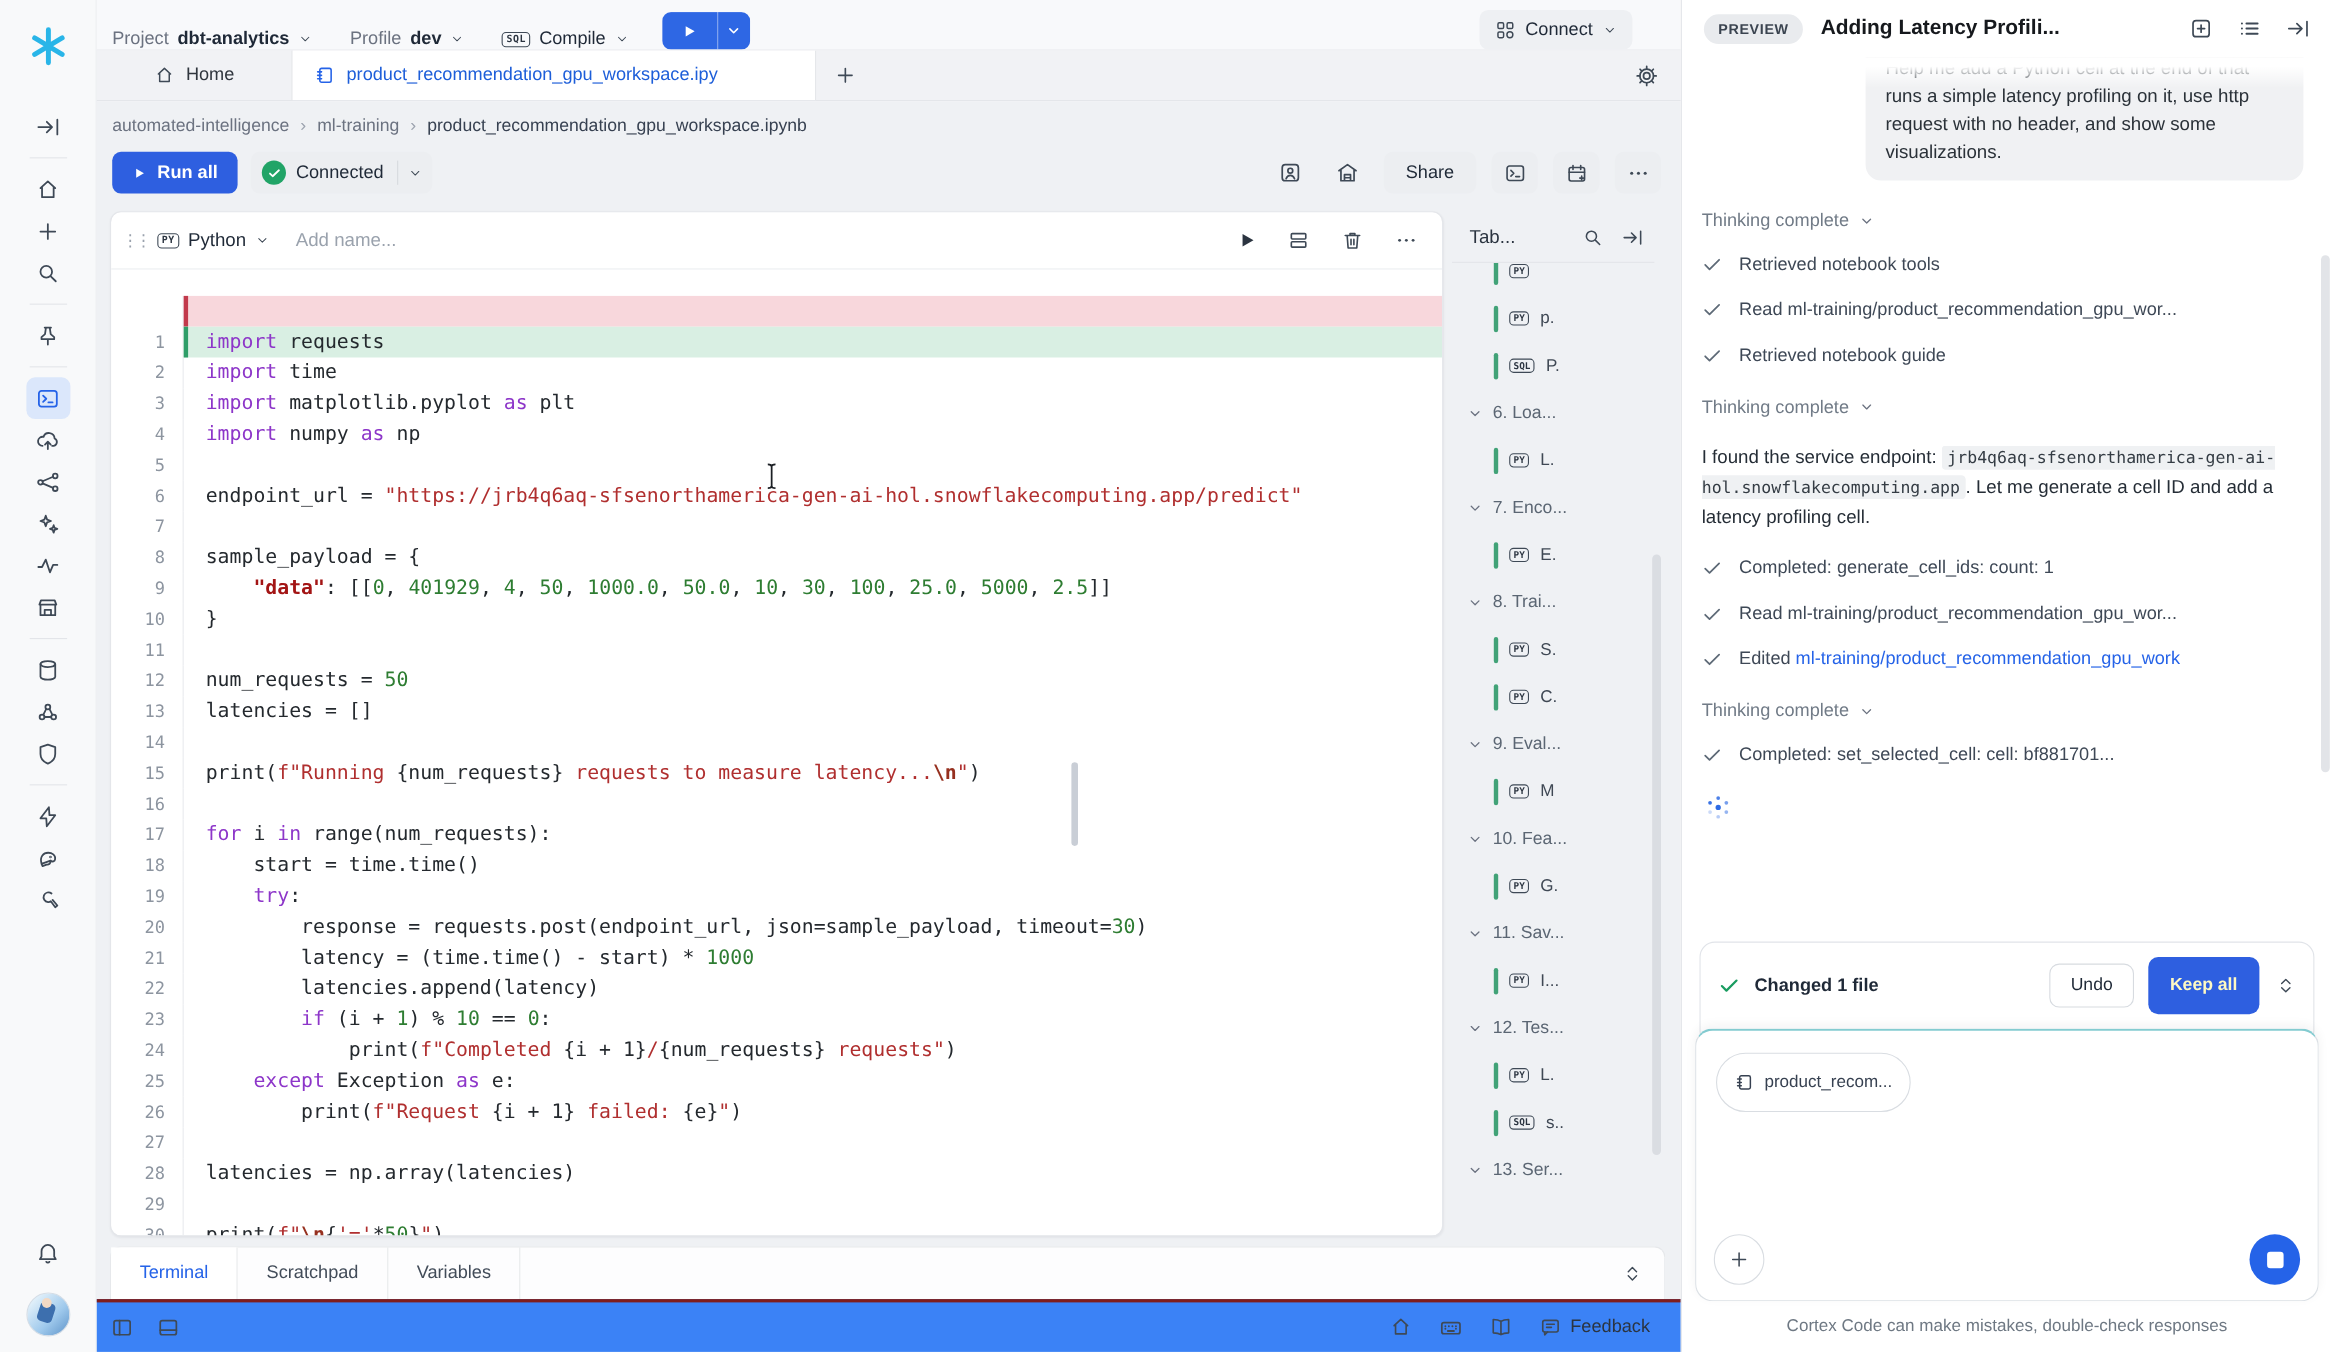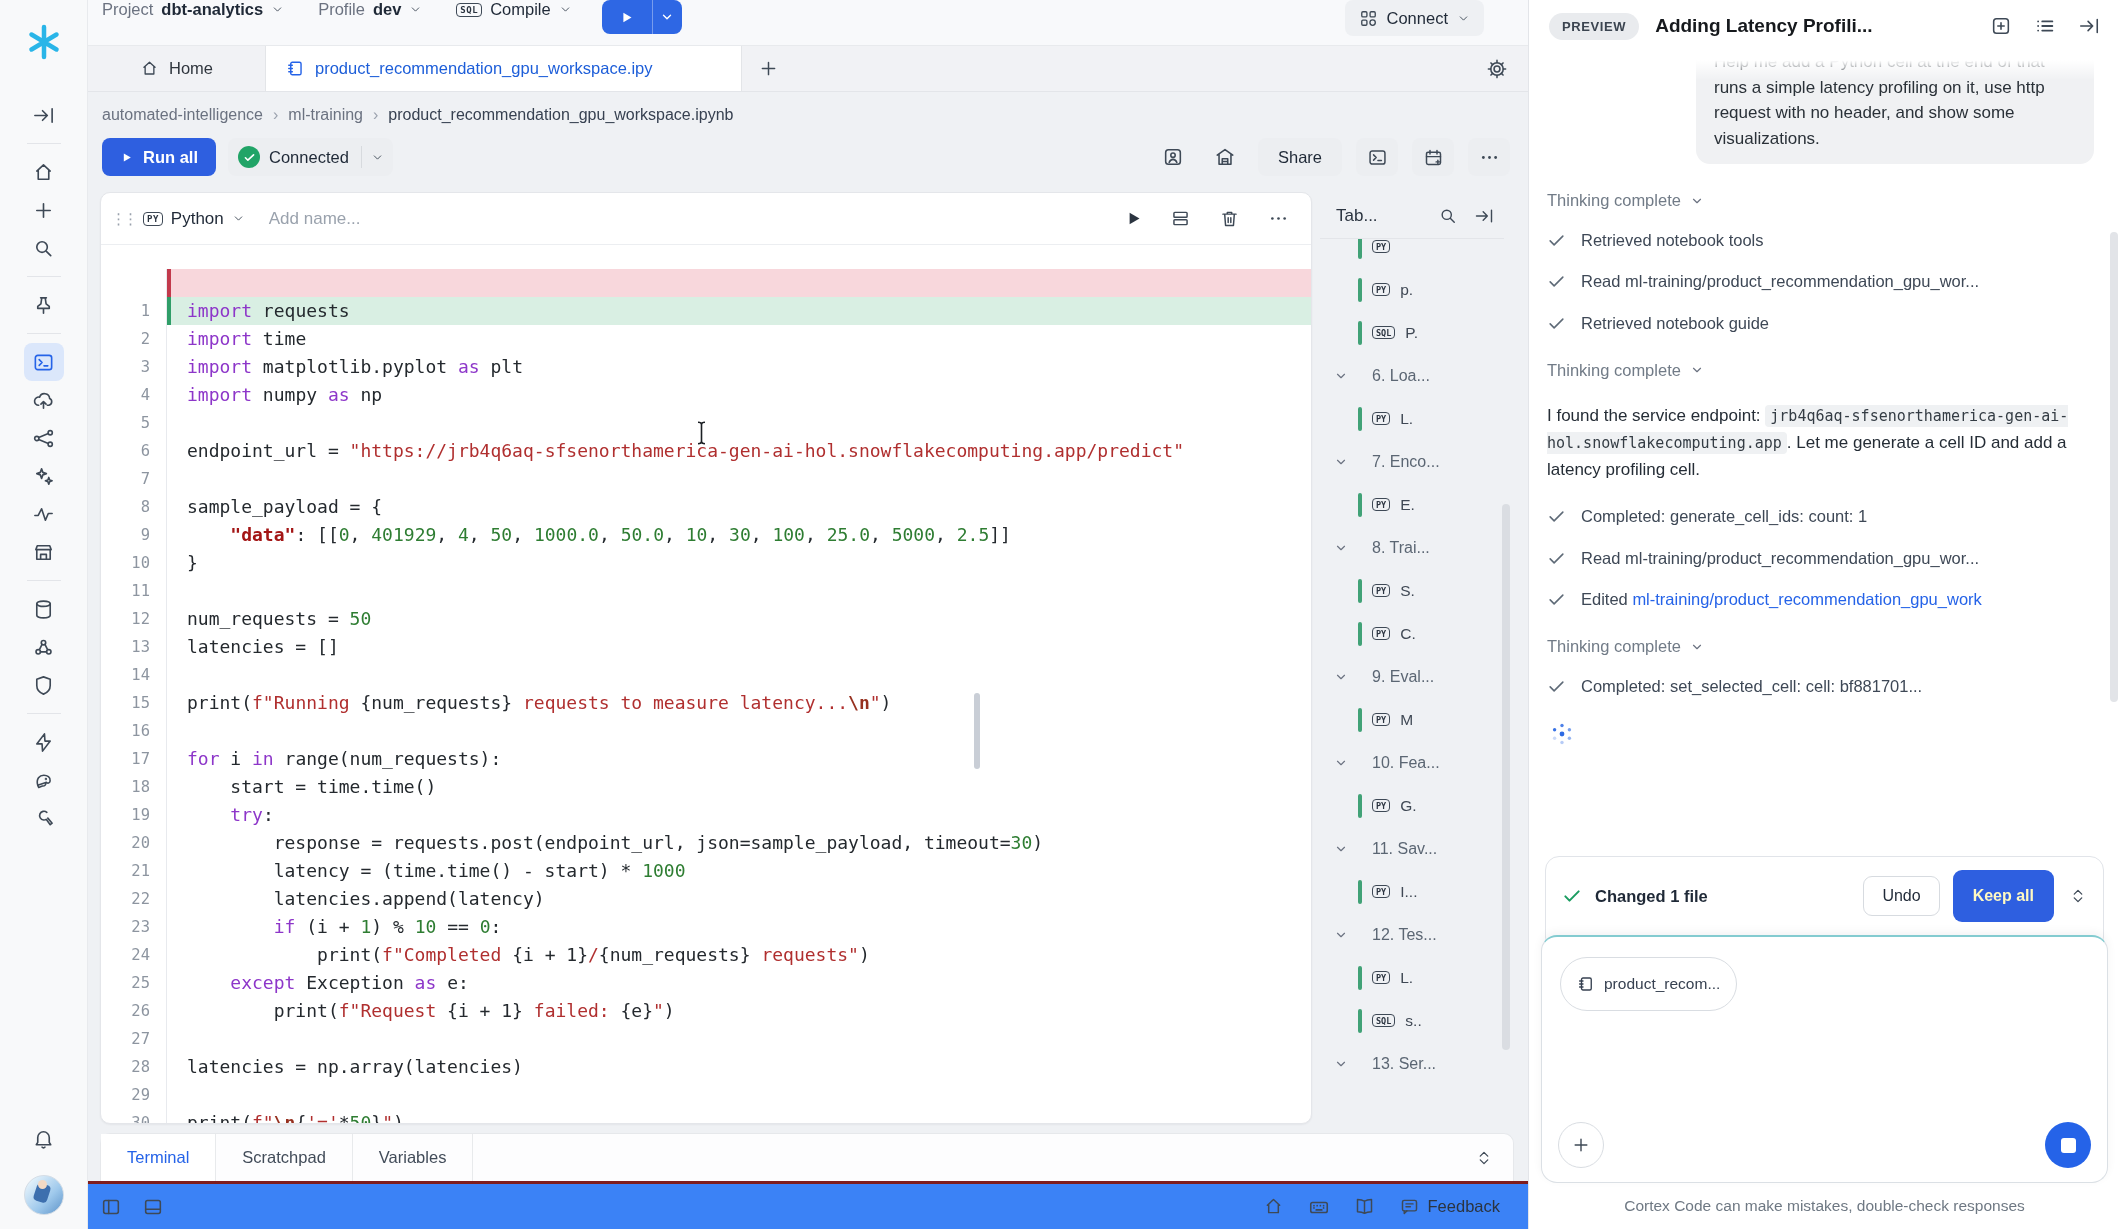--- a/index.html
+++ b/index.html
@@ -17,21 +17,21 @@
 .side-btn.active svg{stroke:#2563e8}
 .side-div{width:34px;height:1px;background:#e3e5e9;margin:9px 0}
 .side-gap{height:8px}
 .side-bottom{margin-top:auto;display:flex;flex-direction:column;align-items:center;gap:18px}
 .avatar{width:40px;height:40px;border-radius:50%;background:linear-gradient(135deg,#e8f4fb 10%,#9fc9ec 60%,#5d93c9);position:relative;overflow:hidden;border:1px solid #d4dde6}
 .avatar::before{content:"";position:absolute;left:10px;top:8px;width:14px;height:18px;background:#3d6fae;border-radius:4px;transform:rotate(18deg)}
 .avatar::after{content:"";position:absolute;left:13px;top:4px;width:9px;height:9px;background:#f3d9c4;border-radius:50%}
 
 
 .main{width:1440px;flex:0 0 1440px;display:flex;flex-direction:column;background:#fff}
-.topbar{height:46px;flex:0 0 46px;background:#f8f9fb;border-bottom:1px solid #e8eaed;display:flex;align-items:flex-start;padding:0 44px 0 14px;gap:34px}
+.topbar{height:46px;flex:0 0 46px;background:#f8f9fb;border-bottom:1px solid #e8eaed;display:flex;align-items:flex-end;padding:0 44px 0 14px;gap:34px}
 .tb-group{display:flex;align-items:center;gap:8px;font-size:16.5px;cursor:pointer}
 .tb-label{color:#6b7280}
 .tb-value{color:#1f2937;font-weight:bold}
 .chev{width:13px;height:13px}
 .badge-box{font-family:"DejaVu Sans Mono",monospace;font-size:9px;font-weight:bold;color:#2b3440;border:1.5px solid #3e4956;border-radius:4px;padding:2px 3px 1px;line-height:1;letter-spacing:.5px}
 .run-split{display:flex;height:34px;border-radius:8px;overflow:hidden;margin-left:-4px;cursor:pointer}
 .run-split .seg{background:#2e67e4;display:flex;align-items:center;justify-content:center}
 .run-split .seg.play{width:50px}
 .run-split .seg.dd{width:30px;border-left:1px solid rgba(255,255,255,.35)}
 .connect-btn{margin-left:auto;height:36px;background:#eef0f3;border-radius:8px;display:flex;align-items:center;gap:9px;padding:0 14px;font-size:16.5px;color:#1f2937;cursor:pointer}
@@ -75,21 +75,21 @@
 .code-row.del .code-content::before{content:"";position:absolute;left:0;top:0;bottom:0;width:4px;background:#c23a4c}
 .code-row.add .code-content{background:#d9efe3}
 .code-row.add .code-content::before{content:"";position:absolute;left:0;top:0;bottom:0;width:4px;background:#2f9e68}
 .tk-k{color:#8d36c9}.tk-s{color:#b02f2f}.tk-n{color:#2e7d32}.tk-d{color:#a31515;font-weight:bold}.tk-e{color:#96301f;font-weight:bold}.tk-p{color:#24292e}
 .ed-scroll{position:absolute;left:873px;top:500px;width:6px;height:76px;border-radius:3px;background:#c9ced6;cursor:pointer}
 
 .outline{margin-left:8px;width:190px;flex:0 0 190px;position:relative;padding-top:20px}
 .ol-head{display:flex;align-items:center;gap:16px;padding:0 10px 12px 16px;border-bottom:1px solid #e3e5e9;margin-right:6px}
 .ol-title{font-size:17px;color:#2b3440;flex:1}
 .ol-list{overflow:hidden;height:858px}
-.ol-section{height:43px;display:flex;align-items:center;gap:24px;padding-left:14px;font-size:16px;color:#5b6673;cursor:pointer}
+.ol-section{height:43px;display:flex;align-items:center;gap:9px;padding-left:14px;font-size:16px;color:#5b6673;cursor:pointer}
 .ol-cell{height:43px;display:flex;align-items:center;gap:10px;padding-left:38px;cursor:pointer}
 .ol-cell:first-child{margin-top:-14px}
 .ol-bar{width:4px;height:24px;border-radius:2px;background:#41a277}
 .ol-badge{font-family:"DejaVu Sans Mono",monospace;font-size:8.5px;font-weight:bold;color:#2b3440;border:1.5px solid #3e4956;border-radius:4px;padding:2px 3px 1px;line-height:1}
 .ol-label{font-size:15.5px;color:#3f4854}
 .ol-scroll{position:absolute;right:0px;top:318px;width:8px;height:546px;border-radius:4px;background:#dadde2;cursor:pointer}
 
 .bottom-tabs{height:48px;flex:0 0 48px;margin:0 14px 0 12px;background:#fdfdfe;border:1px solid #e6e8eb;border-bottom:none;border-radius:10px 10px 0 0;display:flex;align-items:stretch}
 .bt-tab{display:flex;align-items:center;justify-content:center;padding:12px 26px;font-size:16.5px;color:#424c59;border-right:1px solid #e8eaec;cursor:pointer}
 .bt-tab.active{color:#2563e8;background:#fff}

